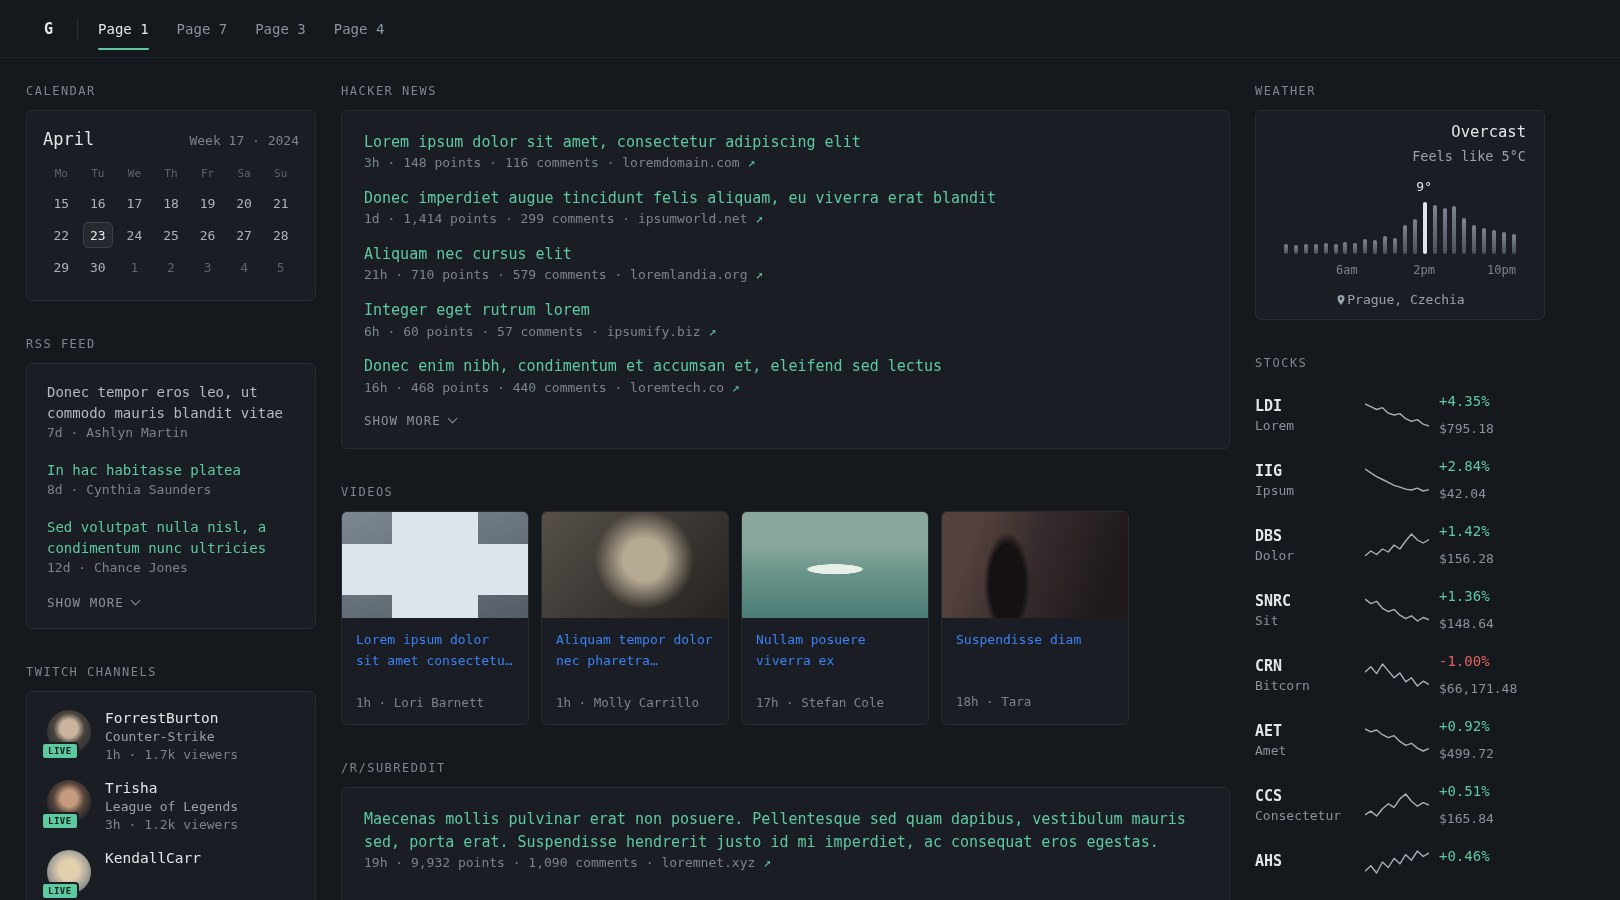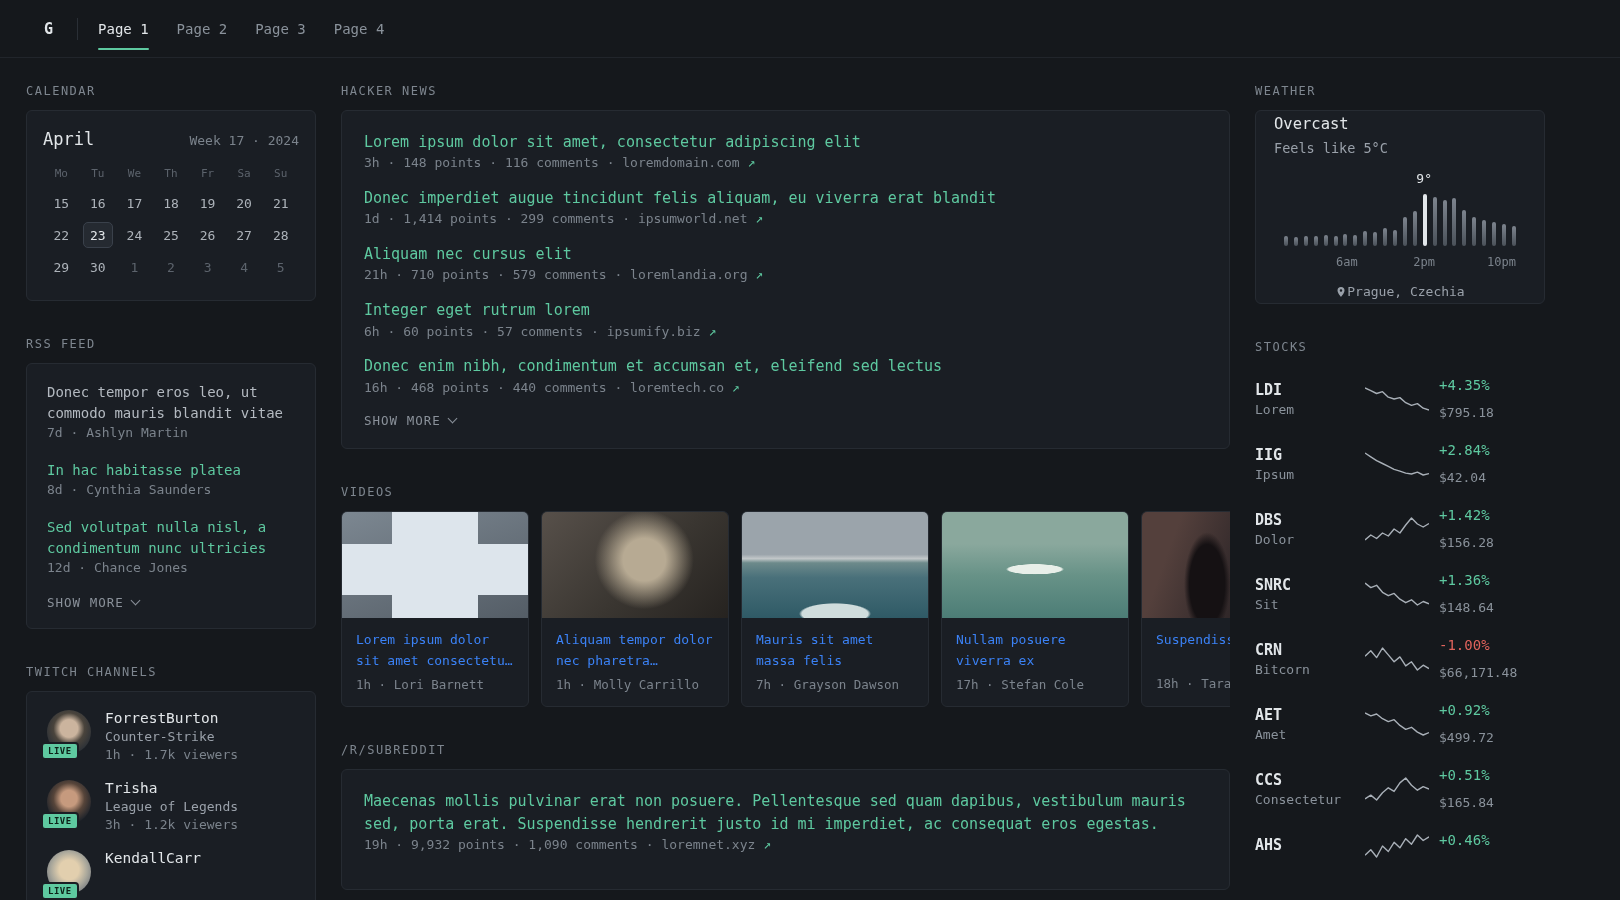--- a/index.html
+++ b/index.html
@@ -91,24 +91,24 @@
     radial-gradient(ellipse 60px 18px at 50% 96%,#cfdcdc 0 55%,rgba(0,0,0,0) 60%),
     linear-gradient(180deg,#9ba4ab 0 40%,#c2c7c9 44%,#6d8a8b 48%,#49707a 62%,#2f5a66 100%)}
   .thumb-3{background:
     radial-gradient(ellipse 44px 8px at 50% 54%,#e8efe9 0 60%,rgba(0,0,0,0) 66%),
     linear-gradient(180deg,#8aa89d 0 30%,#679287 60%,#4c7d76 100%)}
   .thumb-4{background:
     radial-gradient(ellipse 32px 72px at 35% 68%,#151113 0 55%,rgba(0,0,0,0) 72%),
     linear-gradient(110deg,#54403c 0 18%,#352b2c 48%,#201a1c 85%)}
   .video-body{padding:12px 14px 14px}
   .video-title{display:block;color:#3b82f6;font-size:13px;line-height:1.55;min-height:40px}
-  .video-meta{font-size:12.5px;color:var(--text-muted);margin-top:6px}
-
-  
-  .weather-card{padding:4px 18px;text-align:left}
+  .video-meta{font-size:12.5px;color:var(--text-muted);margin-top:24px}
+
+  
+  .weather-card{padding:12px 18px;text-align:right}
   .w-cond{font-size:15.5px;color:var(--text-bright)}
   .w-feels{font-size:13.5px;color:#9aa1aa;margin-top:7px}
   .w-chart{position:relative;height:98px;margin-top:16px}
   .w-bars{position:absolute;left:10px;right:10px;bottom:24px;height:56px;
     display:flex;align-items:flex-end;justify-content:space-between}
   .wbar{width:4px;border-radius:2px;background:linear-gradient(180deg,#7d848e,#4a5159)}
   .wbar.hl{background:#e3e7eb}
   .w-temp{position:absolute;transform:translateX(-50%);color:var(--text-bright);font-size:13px}
   .w-times{position:absolute;left:10px;right:10px;bottom:0;height:15px}
   .w-times span{position:absolute;transform:translateX(-50%);font-size:12px;color:var(--text-muted)}
@@ -127,21 +127,21 @@
   .stock-price{color:#8a929b;font-size:13px;margin-top:12px}
 </style>
 </head>
 <body>
 
 <header class="topbar">
   <div class="logo">G</div>
   <div class="logo-divider"></div>
   <nav class="tabs">
     <div class="tab active">Page 1</div>
-    <div class="tab">Page 2</div>
+    <div class="tab">Page 7</div>
     <div class="tab">Page 3</div>
     <div class="tab">Page 4</div>
   </nav>
 </header>
 
 <main class="layout">
 
   <div>
 
     <section class="section">
@@ -296,27 +296,20 @@
           <div class="video-body">
             <a class="video-title">Lorem ipsum dolor sit amet consectetu…</a>
             <div class="video-meta">1h · Lori Barnett</div>
           </div>
         </div>
         <div class="video-card">
           <div class="thumb thumb-1"></div>
           <div class="video-body">
             <a class="video-title">Aliquam tempor dolor nec pharetra…</a>
             <div class="video-meta">1h · Molly Carrillo</div>
-          </div>
-        </div>
-        <div class="video-card">
-          <div class="thumb thumb-2"></div>
-          <div class="video-body">
-            <a class="video-title">Mauris sit amet massa felis</a>
-            <div class="video-meta">7h · Grayson Dawson</div>
           </div>
         </div>
         <div class="video-card">
           <div class="thumb thumb-3"></div>
           <div class="video-body">
             <a class="video-title">Nullam posuere viverra ex</a>
             <div class="video-meta">17h · Stefan Cole</div>
           </div>
         </div>
         <div class="video-card">

